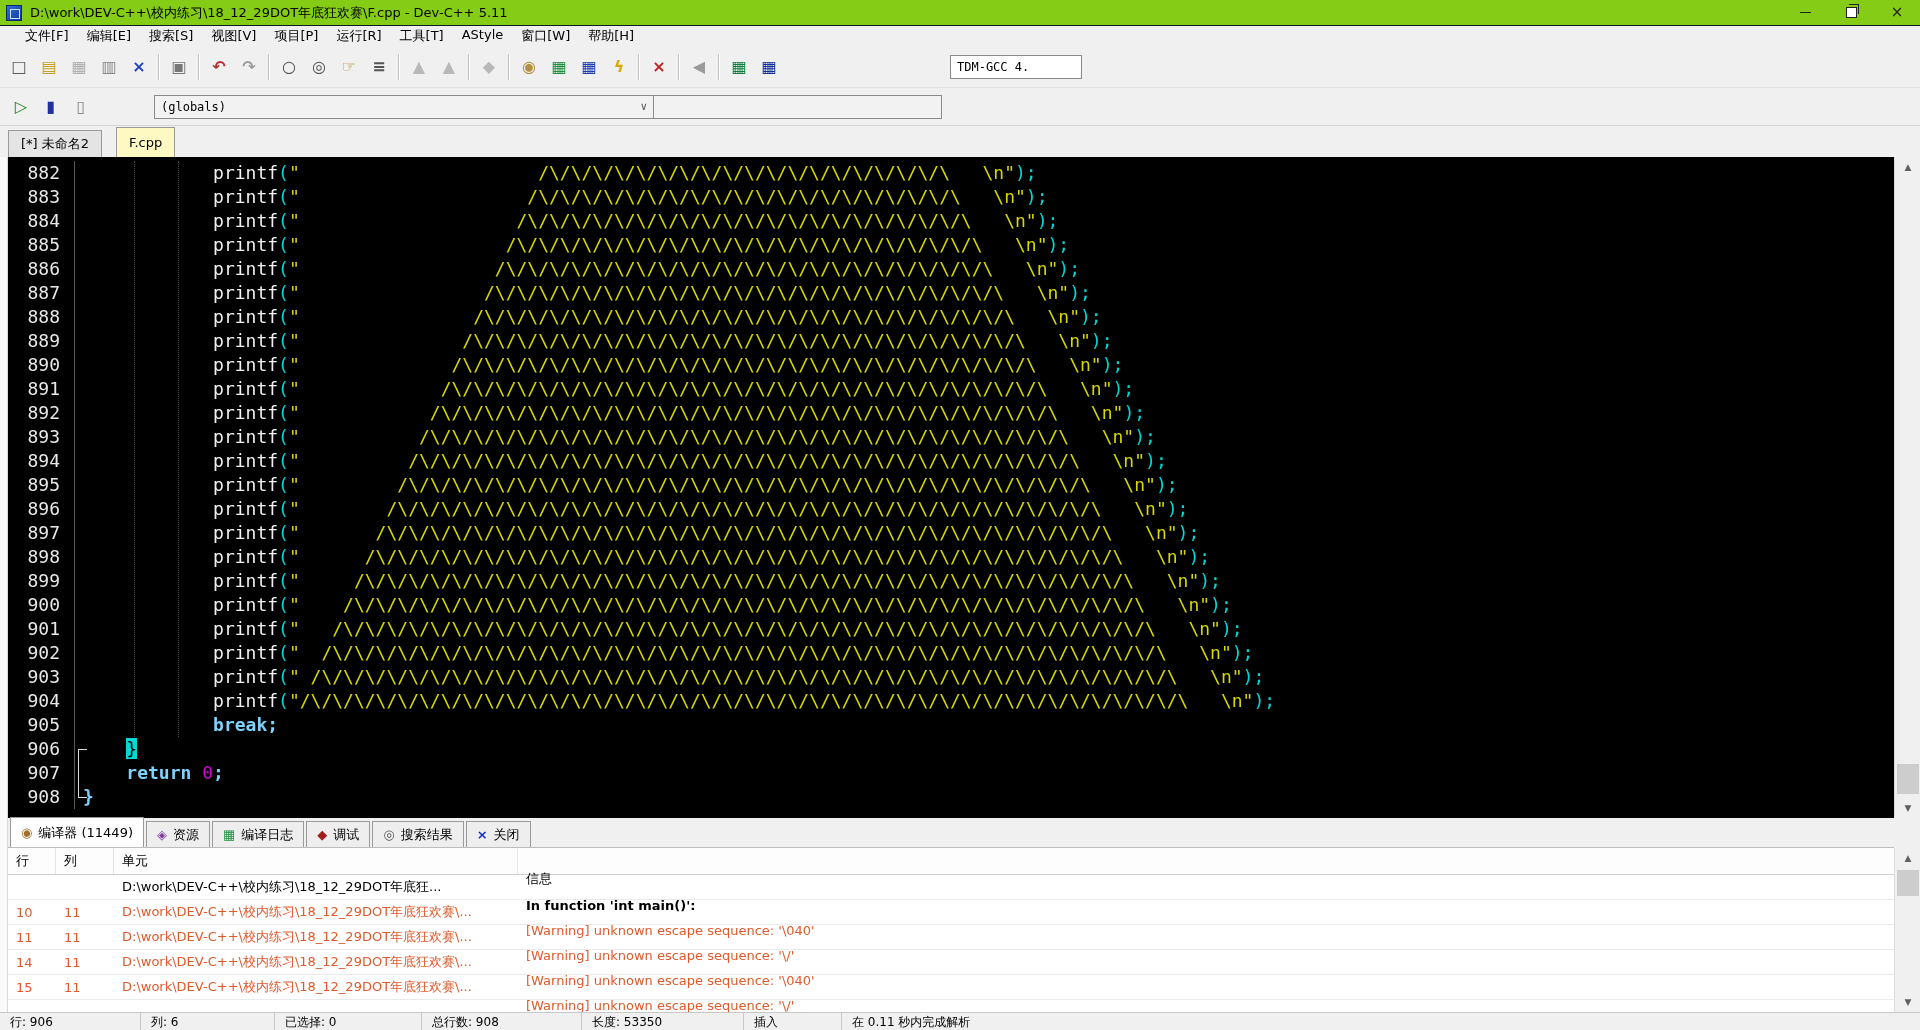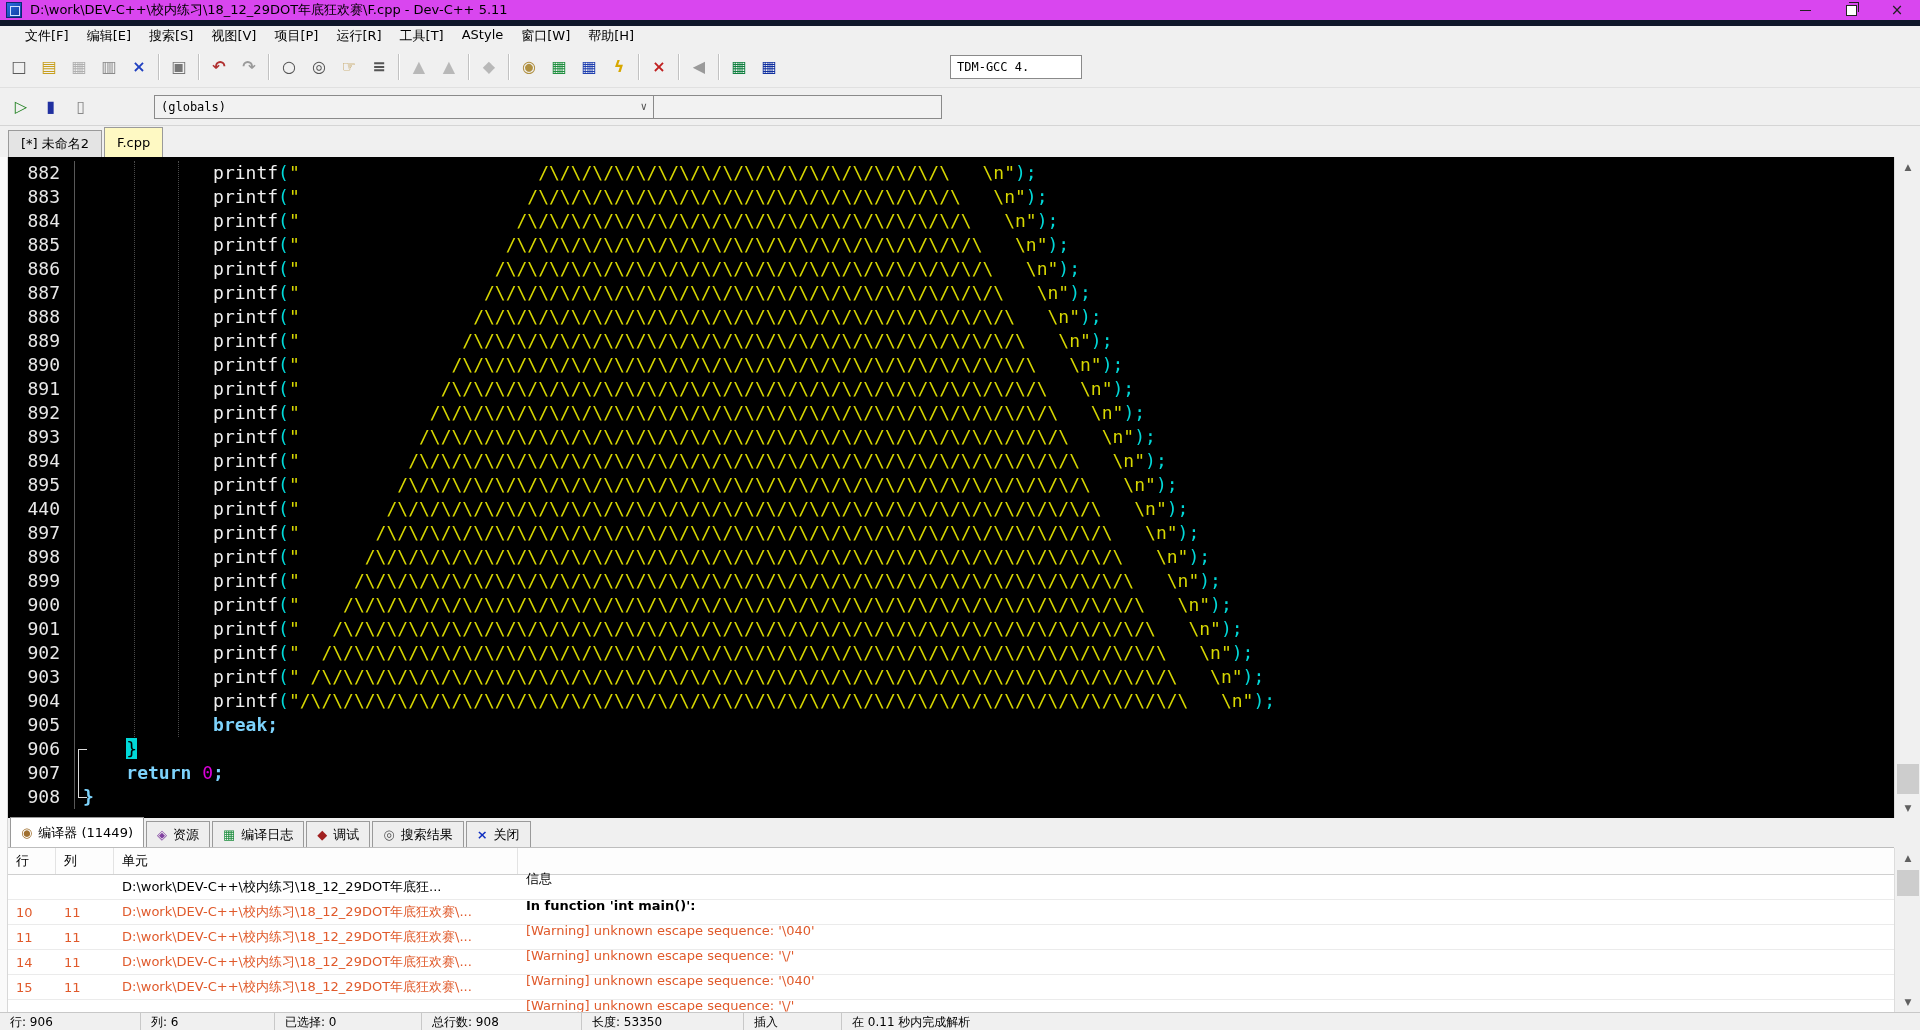--- a/index.html
+++ b/index.html
@@ -1,19 +1,19 @@
 <!DOCTYPE html>
 <html><head>
 <meta charset="utf-8">
 <style>
   html,body{margin:0;padding:0;width:1920px;height:1030px;overflow:hidden;
     font-family:"DejaVu Sans","Liberation Sans",sans-serif;background:#f0f0f0;}
   
-  #titlebar{position:absolute;left:0;top:0;width:1920px;height:26px;background:#d946ef;
-    display:flex;align-items:center;font-size:13px;color:#000;border-bottom:6px solid #0f172a;box-sizing:border-box;}
+  #titlebar{position:absolute;left:0;top:0;width:1920px;height:26px;background:#84cc16;
+    display:flex;align-items:center;font-size:13px;color:#000;border-bottom:1px solid #0f172a;box-sizing:border-box;}
   #appicon{width:16px;height:16px;margin:0 8px 0 6px;background:linear-gradient(135deg,#2a6fe0,#123a9e);
     border:1px solid #0a2a70;box-sizing:border-box;position:relative;}
   #appicon:before{content:"";position:absolute;left:3px;top:3px;width:8px;height:8px;border:1px solid #cfe0ff;}
   .wctl{width:46px;height:25px;display:flex;align-items:center;justify-content:center;color:#222;}
   #win-controls{margin-left:auto;display:flex;}
   .glyph-min{width:11px;height:1px;background:#222;}
   .glyph-max{width:9px;height:9px;border:1px solid #222;position:relative;background:#fff;}
   .glyph-max:before{content:"";position:absolute;left:2px;top:-4px;width:9px;height:9px;border:1px solid #222;border-bottom:none;border-left:none;}
   .glyph-close{font-size:15px;line-height:15px;}
   
@@ -31,21 +31,21 @@
   .combo{height:24px;background:#fff;border:1px solid #8a8a8a;box-sizing:border-box;
     font-family:"DejaVu Sans Mono","Liberation Mono",monospace;font-size:12px;color:#000;
     display:flex;align-items:center;padding-left:6px;position:relative;}
   #gcc-combo{width:132px;margin-left:166px;}
   #globals-combo{width:500px;margin-left:58px;background:#f2f2f2;}
   #globals-combo .chev{margin-left:auto;margin-right:6px;color:#555;font-size:11px;font-weight:normal;}
   #class-combo{width:288px;background:#f2f2f2;border-left:none;}
   
   #tabbar{position:absolute;left:0;top:126px;width:1920px;height:31px;background:#f0f0f0;display:flex;align-items:flex-end;padding-left:8px;box-sizing:border-box;}
   .etab{height:26px;padding:0 12px;font-size:13px;display:flex;align-items:center;
-    border:1px solid #9a9a9a;border-bottom:none;background:#e4e4e4;color:#000;margin-right:2px;}
+    border:1px solid #9a9a9a;border-bottom:none;background:#e4e4e4;color:#000;margin-right:14px;}
   .etab.active{background:#fef9c3;height:29px;position:relative;z-index:2;}
   
   #leftstrip{position:absolute;left:0;top:157px;width:8px;height:855px;background:#fafafa;border-right:1px solid #d8d8d8;box-sizing:border-box;}
   #editor{position:absolute;left:8px;top:157px;width:1886px;height:661px;background:#000;overflow:hidden;
     font-family:"DejaVu Sans Mono","Liberation Mono",monospace;font-size:18px;line-height:24px;padding-top:4px;box-sizing:border-box;}
   .eline{display:flex;height:24px;white-space:pre;align-items:center;}
   .lnum{width:66px;text-align:right;padding-right:14px;color:#e8e8e8;flex:none;box-sizing:border-box;}
   .ecode{margin:0;padding:0 0 0 8px;border-left:1px solid #585858;font:inherit;white-space:pre;}
   .tok-pln{color:#f0f0f0;} .tok-sym{color:#00d8d8;} .tok-str{color:#d8d800;}
   .tok-kw{color:#7dd3fc;font-weight:bold;} .tok-num{color:#d800d8;}
@@ -183,21 +183,21 @@
       <div class="eline"><span class="lnum">886</span><pre class="ecode"><span class="tok-pln">            printf</span><span class="tok-sym">(</span><span class="tok-str">"                  /\/\/\/\/\/\/\/\/\/\/\/\/\/\/\/\/\/\/\/\/\/\/\   \n"</span><span class="tok-sym">);</span></pre></div>
       <div class="eline"><span class="lnum">887</span><pre class="ecode"><span class="tok-pln">            printf</span><span class="tok-sym">(</span><span class="tok-str">"                 /\/\/\/\/\/\/\/\/\/\/\/\/\/\/\/\/\/\/\/\/\/\/\/\   \n"</span><span class="tok-sym">);</span></pre></div>
       <div class="eline"><span class="lnum">888</span><pre class="ecode"><span class="tok-pln">            printf</span><span class="tok-sym">(</span><span class="tok-str">"                /\/\/\/\/\/\/\/\/\/\/\/\/\/\/\/\/\/\/\/\/\/\/\/\/\   \n"</span><span class="tok-sym">);</span></pre></div>
       <div class="eline"><span class="lnum">889</span><pre class="ecode"><span class="tok-pln">            printf</span><span class="tok-sym">(</span><span class="tok-str">"               /\/\/\/\/\/\/\/\/\/\/\/\/\/\/\/\/\/\/\/\/\/\/\/\/\/\   \n"</span><span class="tok-sym">);</span></pre></div>
       <div class="eline"><span class="lnum">890</span><pre class="ecode"><span class="tok-pln">            printf</span><span class="tok-sym">(</span><span class="tok-str">"              /\/\/\/\/\/\/\/\/\/\/\/\/\/\/\/\/\/\/\/\/\/\/\/\/\/\/\   \n"</span><span class="tok-sym">);</span></pre></div>
       <div class="eline"><span class="lnum">891</span><pre class="ecode"><span class="tok-pln">            printf</span><span class="tok-sym">(</span><span class="tok-str">"             /\/\/\/\/\/\/\/\/\/\/\/\/\/\/\/\/\/\/\/\/\/\/\/\/\/\/\/\   \n"</span><span class="tok-sym">);</span></pre></div>
       <div class="eline"><span class="lnum">892</span><pre class="ecode"><span class="tok-pln">            printf</span><span class="tok-sym">(</span><span class="tok-str">"            /\/\/\/\/\/\/\/\/\/\/\/\/\/\/\/\/\/\/\/\/\/\/\/\/\/\/\/\/\   \n"</span><span class="tok-sym">);</span></pre></div>
       <div class="eline"><span class="lnum">893</span><pre class="ecode"><span class="tok-pln">            printf</span><span class="tok-sym">(</span><span class="tok-str">"           /\/\/\/\/\/\/\/\/\/\/\/\/\/\/\/\/\/\/\/\/\/\/\/\/\/\/\/\/\/\   \n"</span><span class="tok-sym">);</span></pre></div>
       <div class="eline"><span class="lnum">894</span><pre class="ecode"><span class="tok-pln">            printf</span><span class="tok-sym">(</span><span class="tok-str">"          /\/\/\/\/\/\/\/\/\/\/\/\/\/\/\/\/\/\/\/\/\/\/\/\/\/\/\/\/\/\/\   \n"</span><span class="tok-sym">);</span></pre></div>
       <div class="eline"><span class="lnum">895</span><pre class="ecode"><span class="tok-pln">            printf</span><span class="tok-sym">(</span><span class="tok-str">"         /\/\/\/\/\/\/\/\/\/\/\/\/\/\/\/\/\/\/\/\/\/\/\/\/\/\/\/\/\/\/\/\   \n"</span><span class="tok-sym">);</span></pre></div>
-      <div class="eline"><span class="lnum">440</span><pre class="ecode"><span class="tok-pln">            printf</span><span class="tok-sym">(</span><span class="tok-str">"        /\/\/\/\/\/\/\/\/\/\/\/\/\/\/\/\/\/\/\/\/\/\/\/\/\/\/\/\/\/\/\/\/\   \n"</span><span class="tok-sym">);</span></pre></div>
+      <div class="eline"><span class="lnum">896</span><pre class="ecode"><span class="tok-pln">            printf</span><span class="tok-sym">(</span><span class="tok-str">"        /\/\/\/\/\/\/\/\/\/\/\/\/\/\/\/\/\/\/\/\/\/\/\/\/\/\/\/\/\/\/\/\/\   \n"</span><span class="tok-sym">);</span></pre></div>
       <div class="eline"><span class="lnum">897</span><pre class="ecode"><span class="tok-pln">            printf</span><span class="tok-sym">(</span><span class="tok-str">"       /\/\/\/\/\/\/\/\/\/\/\/\/\/\/\/\/\/\/\/\/\/\/\/\/\/\/\/\/\/\/\/\/\/\   \n"</span><span class="tok-sym">);</span></pre></div>
       <div class="eline"><span class="lnum">898</span><pre class="ecode"><span class="tok-pln">            printf</span><span class="tok-sym">(</span><span class="tok-str">"      /\/\/\/\/\/\/\/\/\/\/\/\/\/\/\/\/\/\/\/\/\/\/\/\/\/\/\/\/\/\/\/\/\/\/\   \n"</span><span class="tok-sym">);</span></pre></div>
       <div class="eline"><span class="lnum">899</span><pre class="ecode"><span class="tok-pln">            printf</span><span class="tok-sym">(</span><span class="tok-str">"     /\/\/\/\/\/\/\/\/\/\/\/\/\/\/\/\/\/\/\/\/\/\/\/\/\/\/\/\/\/\/\/\/\/\/\/\   \n"</span><span class="tok-sym">);</span></pre></div>
       <div class="eline"><span class="lnum">900</span><pre class="ecode"><span class="tok-pln">            printf</span><span class="tok-sym">(</span><span class="tok-str">"    /\/\/\/\/\/\/\/\/\/\/\/\/\/\/\/\/\/\/\/\/\/\/\/\/\/\/\/\/\/\/\/\/\/\/\/\/\   \n"</span><span class="tok-sym">);</span></pre></div>
       <div class="eline"><span class="lnum">901</span><pre class="ecode"><span class="tok-pln">            printf</span><span class="tok-sym">(</span><span class="tok-str">"   /\/\/\/\/\/\/\/\/\/\/\/\/\/\/\/\/\/\/\/\/\/\/\/\/\/\/\/\/\/\/\/\/\/\/\/\/\/\   \n"</span><span class="tok-sym">);</span></pre></div>
       <div class="eline"><span class="lnum">902</span><pre class="ecode"><span class="tok-pln">            printf</span><span class="tok-sym">(</span><span class="tok-str">"  /\/\/\/\/\/\/\/\/\/\/\/\/\/\/\/\/\/\/\/\/\/\/\/\/\/\/\/\/\/\/\/\/\/\/\/\/\/\/\   \n"</span><span class="tok-sym">);</span></pre></div>
       <div class="eline"><span class="lnum">903</span><pre class="ecode"><span class="tok-pln">            printf</span><span class="tok-sym">(</span><span class="tok-str">" /\/\/\/\/\/\/\/\/\/\/\/\/\/\/\/\/\/\/\/\/\/\/\/\/\/\/\/\/\/\/\/\/\/\/\/\/\/\/\/\   \n"</span><span class="tok-sym">);</span></pre></div>
       <div class="eline"><span class="lnum">904</span><pre class="ecode"><span class="tok-pln">            printf</span><span class="tok-sym">(</span><span class="tok-str">"/\/\/\/\/\/\/\/\/\/\/\/\/\/\/\/\/\/\/\/\/\/\/\/\/\/\/\/\/\/\/\/\/\/\/\/\/\/\/\/\/\   \n"</span><span class="tok-sym">);</span></pre></div>
       <div class="eline"><span class="lnum">905</span><pre class="ecode"><span class="tok-pln">            </span><span class="tok-kw">break;</span></pre></div>
       <div class="eline"><span class="lnum">906</span><pre class="ecode"><span class="tok-pln">    </span><span class="tok-brhl">}</span></pre></div>

